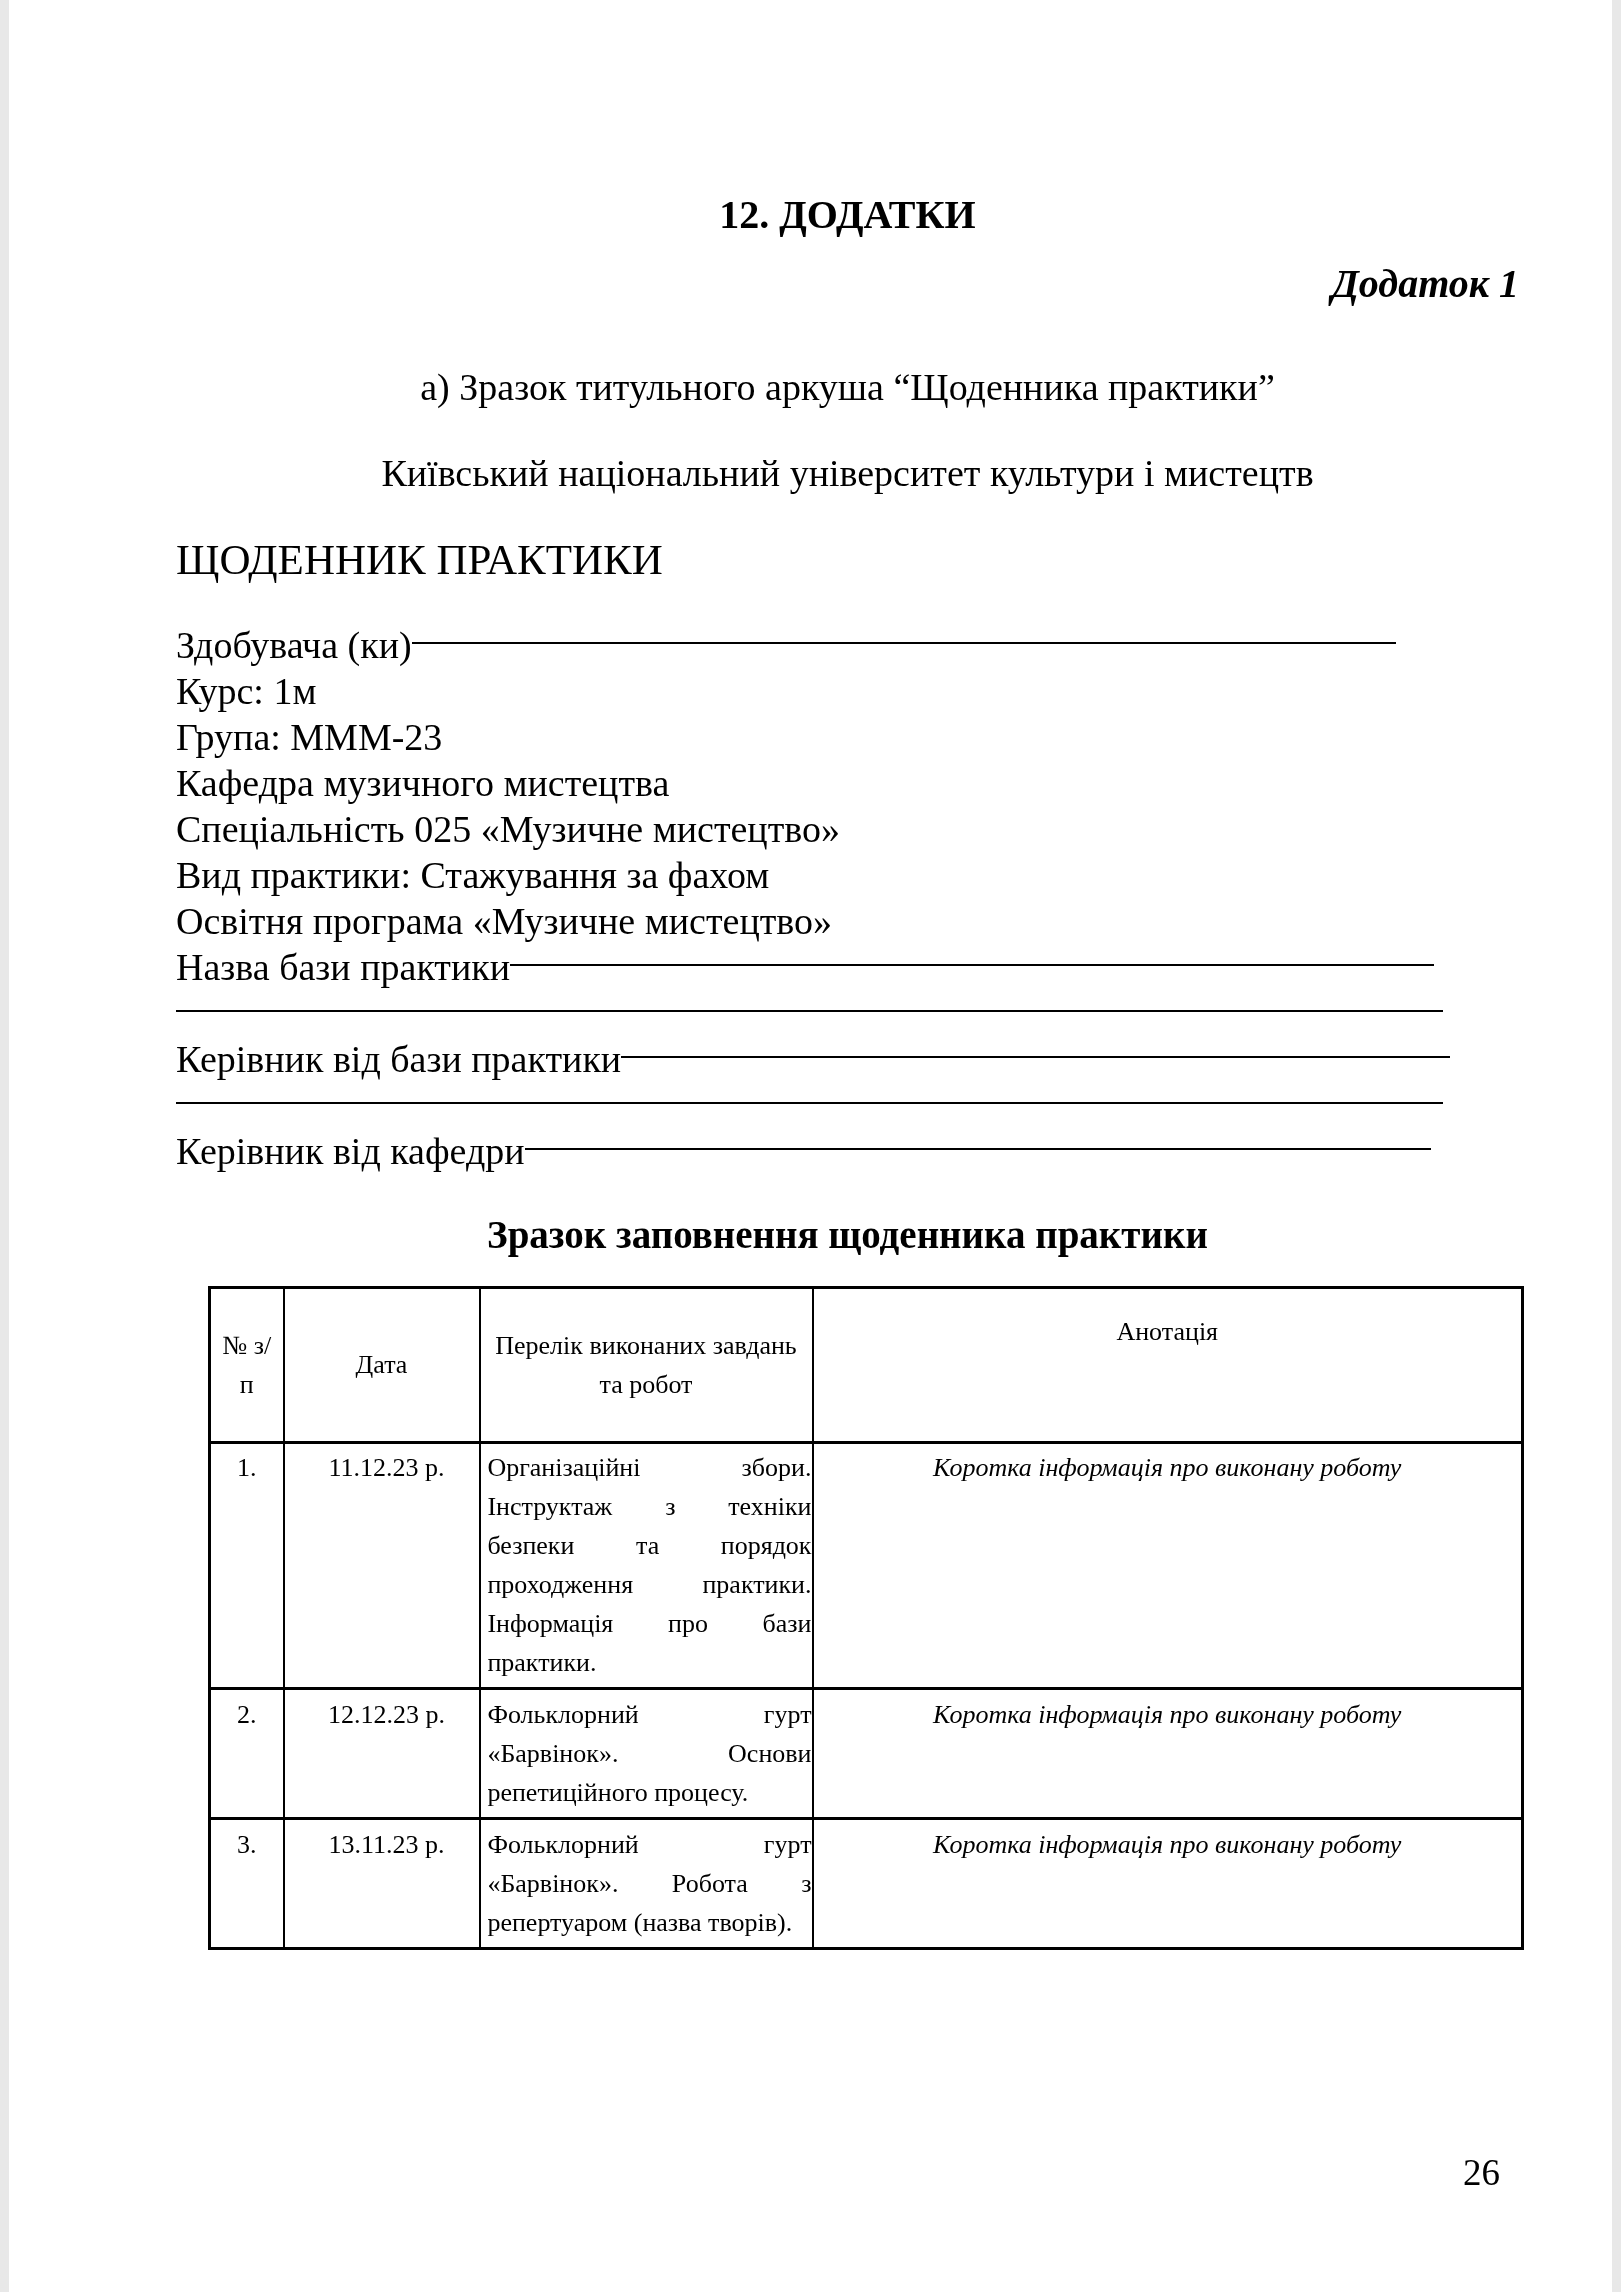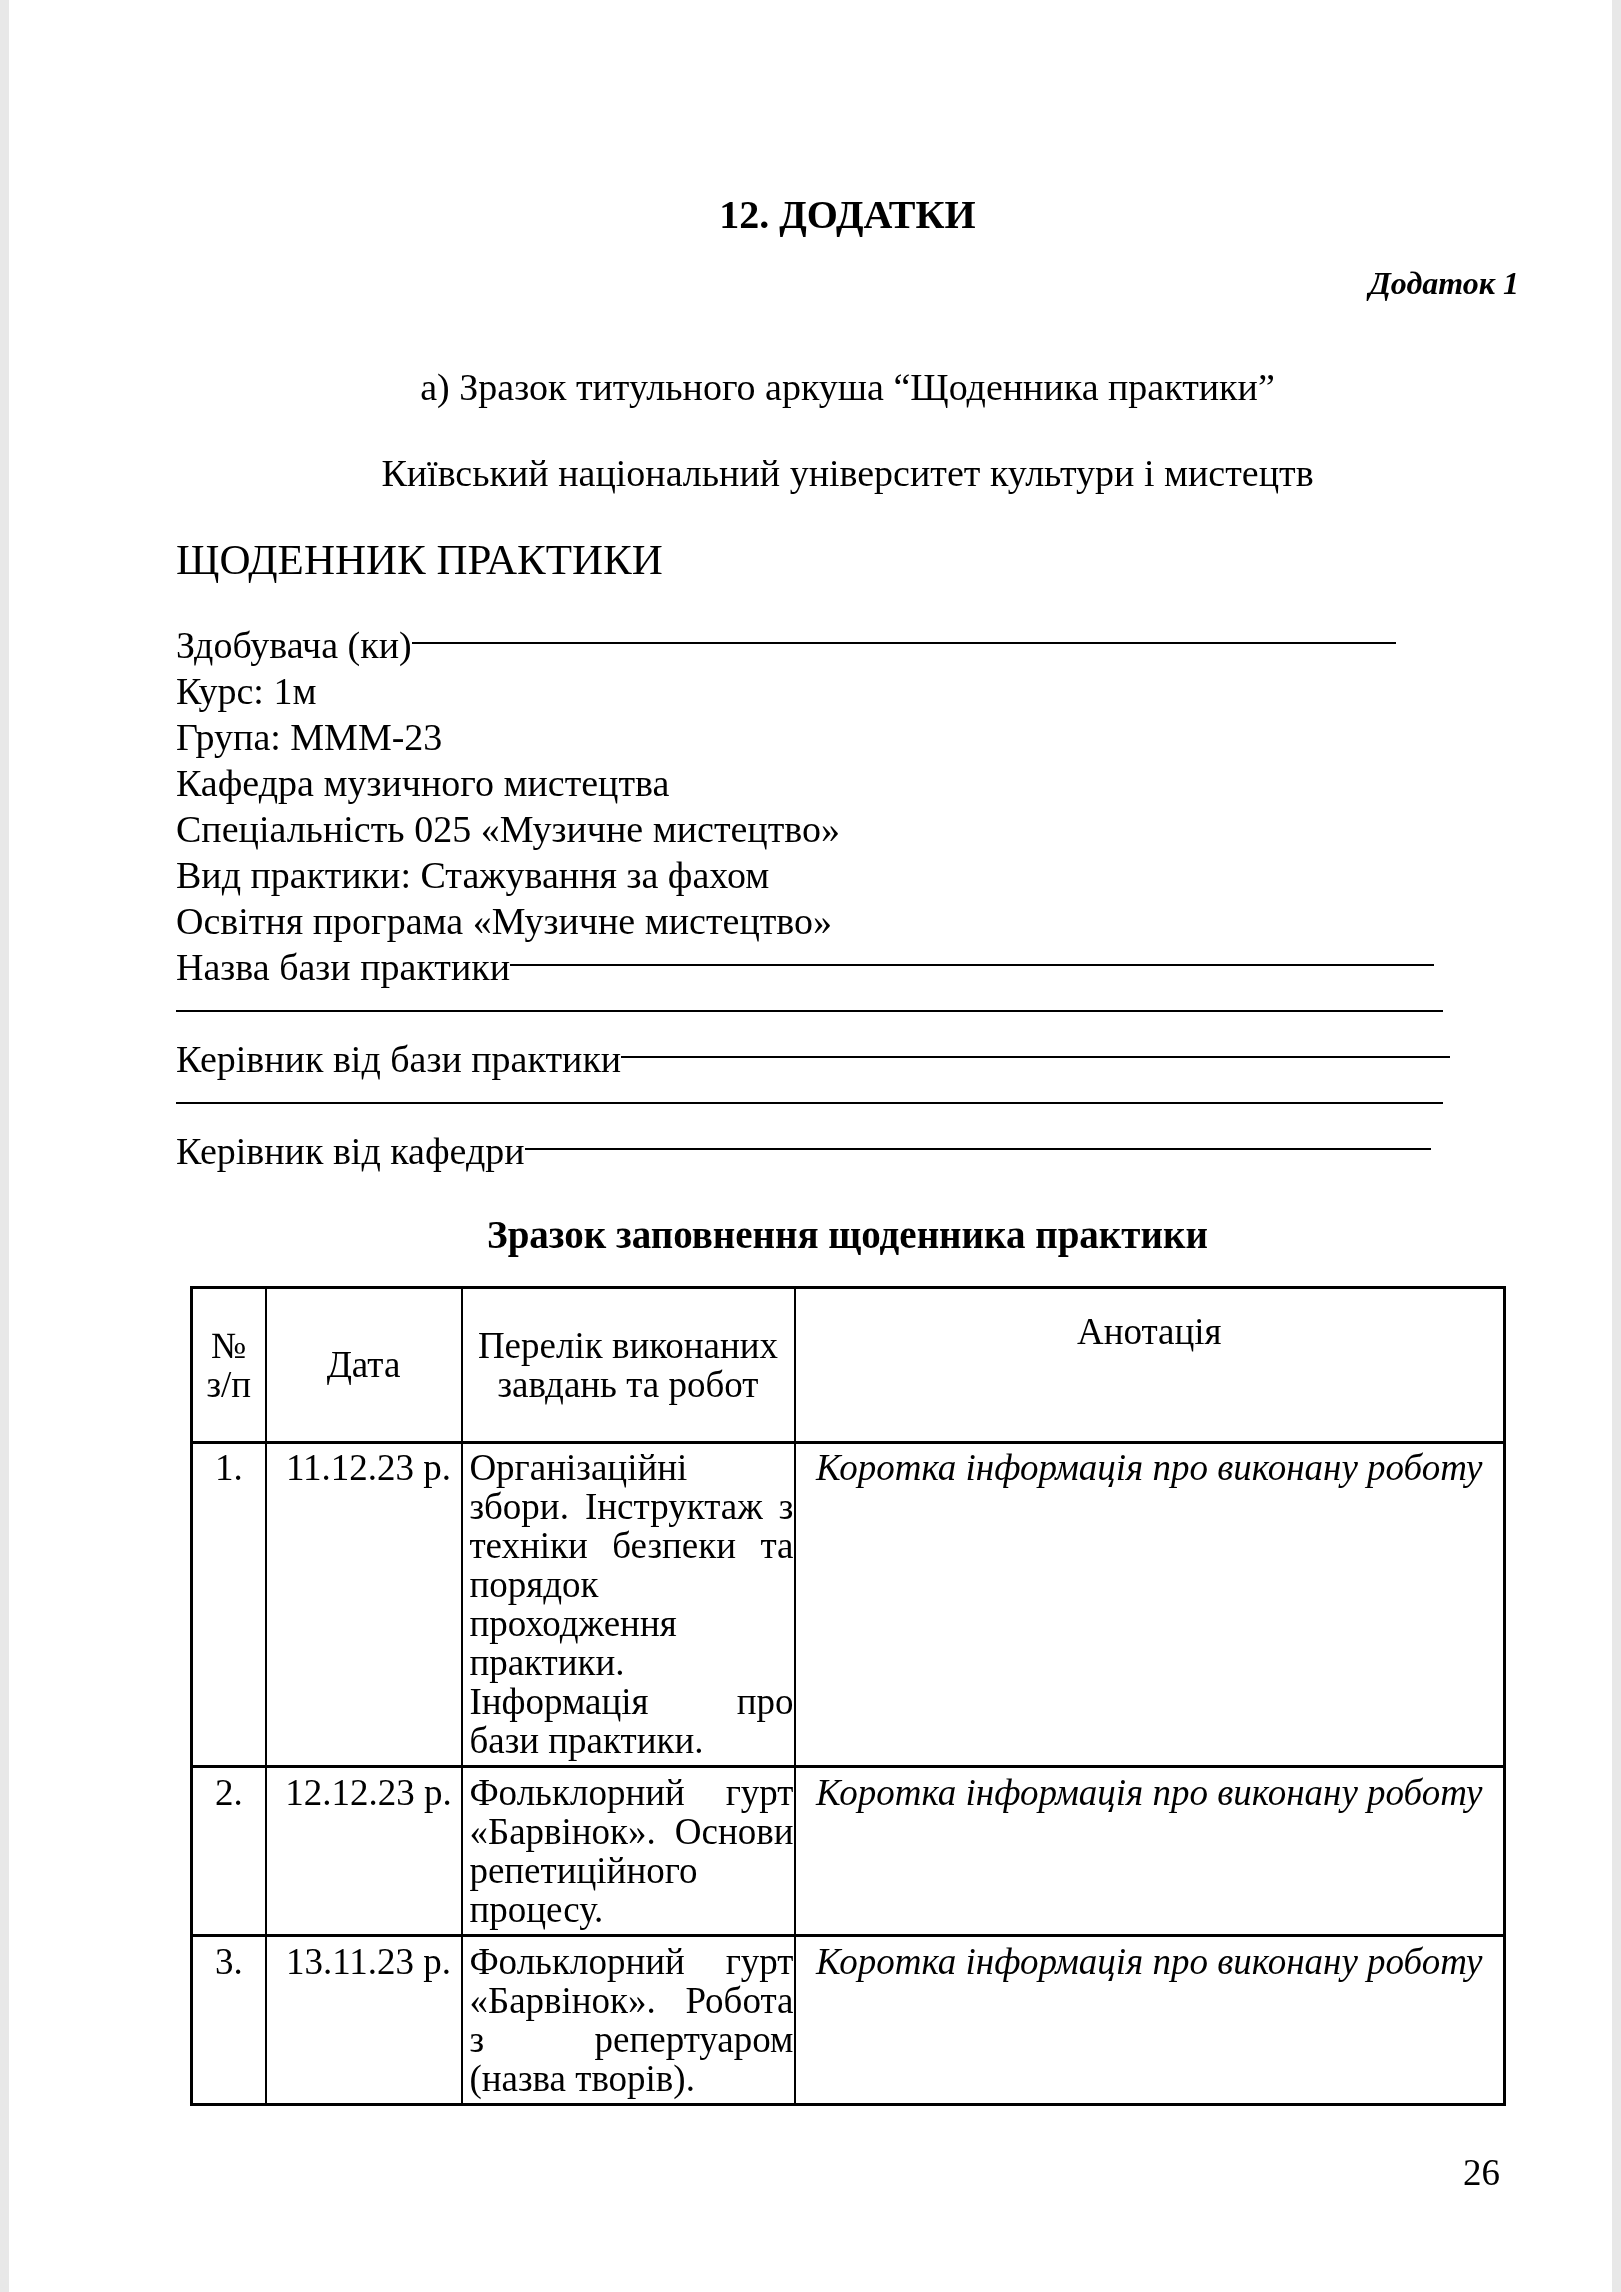--- a/index.html
+++ b/index.html
@@ -24,21 +24,21 @@
     text-align: center;
     font-weight: bold;
     font-size: 40px;
     line-height: 45px;
   }
   .appendix {
     margin-top: 23.5px;
     text-align: right;
     font-weight: bold;
     font-style: italic;
-    font-size: 32px;
+    font-size: 40px;
     line-height: 45px;
   }
   .center-line {
     text-align: center;
     font-size: 38px;
     line-height: 45px;
   }
   .subtitle-a { margin-top: 59px; }
   .univ { margin-top: 41px; }
   .diary-title {
@@ -72,23 +72,23 @@
     margin-top: 37px;
     text-align: center;
     font-weight: bold;
     font-size: 39px;
     line-height: 45px;
   }
   table.diary-table {
     border-collapse: collapse;
     table-layout: fixed;
     margin-top: 29px;
-    margin-left: 14px;
+    margin-left: 32px;
     width: 1313px;
-    font-size: 37px;
+    font-size: 26px;
     line-height: 39px;
   }
   table.diary-table, .diary-table th, .diary-table td {
     border: 2.9px solid #000;
   }
   table.diary-table { border-width: 3.9px; }
   .diary-table tbody tr { border-top: 3.9px solid #000; }
   .diary-table th {
     font-weight: normal;
     vertical-align: middle;

